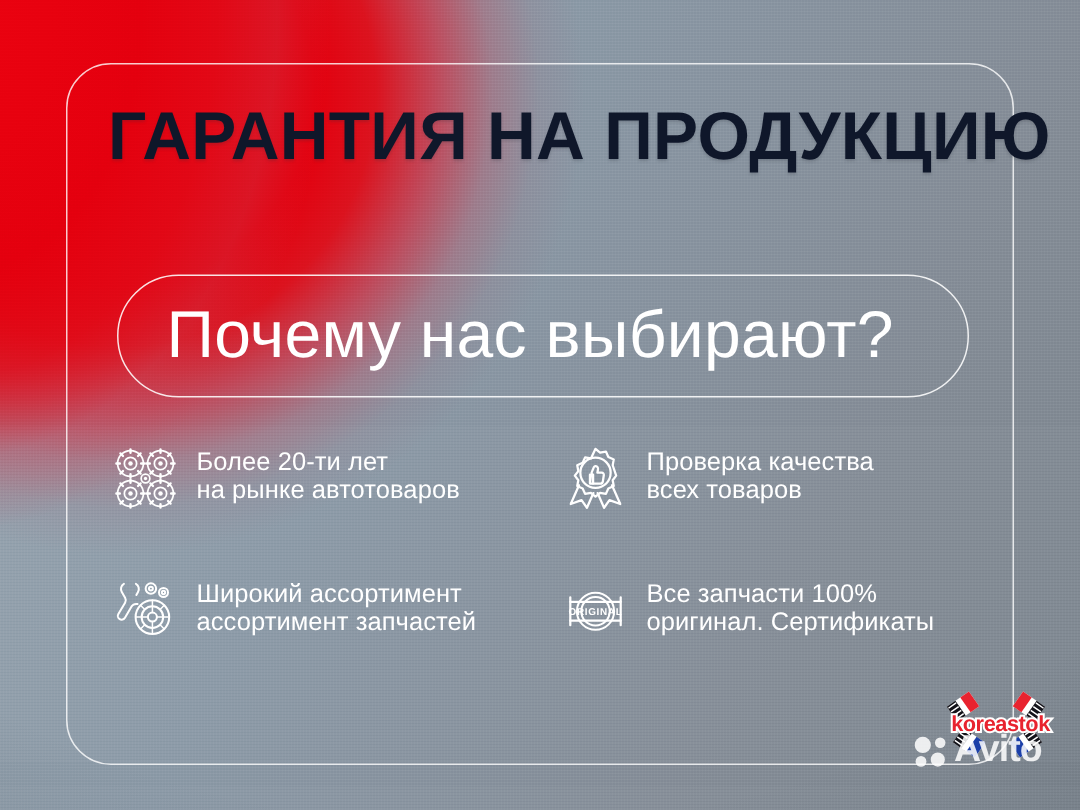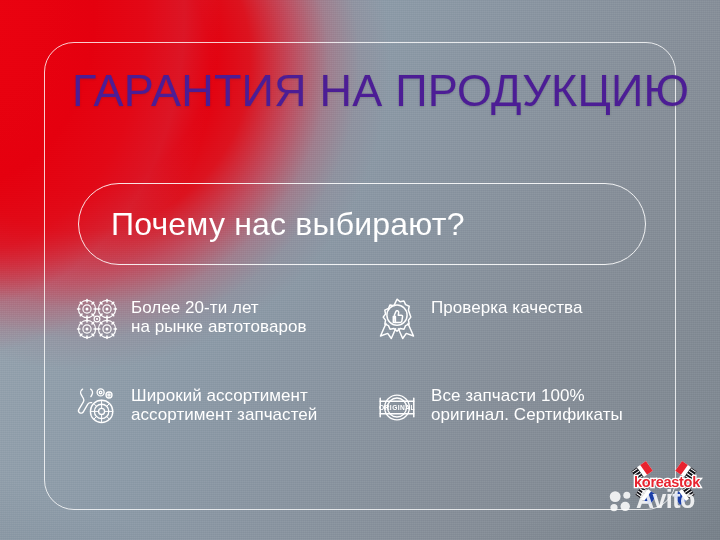--- a/index.html
+++ b/index.html
@@ -44,34 +44,34 @@
   .card{
     position:absolute;left:44px;top:42px;width:632px;height:468px;
     border:1px solid rgba(255,255,255,.80);
     border-radius:30px;
     box-sizing:border-box;
   }
 
   
   .title{
     position:absolute;left:72px;top:66px;width:600px;
-    color:#4c1d95;font-weight:normal;font-size:45px;line-height:50px;
+    color:#0f172a;font-weight:bold;font-size:45px;line-height:50px;
     letter-spacing:.2px;white-space:nowrap;
     text-shadow:0 1px 2px rgba(40,45,55,.20);
   }
 
   
   .pill{
     position:absolute;left:78px;top:183px;width:568px;height:82px;
     border:1px solid rgba(255,255,255,.88);
     border-radius:42px;box-sizing:border-box;
     display:flex;align-items:center;
   }
   .pill-text{
-    color:#fff;font-size:32px;line-height:44px;font-weight:400;
+    color:#fff;font-size:44px;line-height:44px;font-weight:400;
     padding-left:32px;letter-spacing:.2px;white-space:nowrap;
   }
 
   
   .features{
     position:absolute;left:74px;top:295px;width:590px;height:160px;
     display:grid;grid-template-columns:300px 290px;grid-template-rows:88px 72px;
   }
   .feature{display:flex;align-items:flex-start;gap:11px;}
   .f-icon{width:46px;height:46px;flex:0 0 46px;margin-top:1px;}
@@ -172,20 +172,21 @@
         <svg viewBox="0 0 46 46" fill="none" stroke="#ffffff" stroke-width="1.5" stroke-linecap="round" stroke-linejoin="round">
           <path d="M12 27.5 6.5 40l7.2-2.6 3.6 5.1 4.3-9.8M34 27.5 39.5 40l-7.2-2.6-3.6 5.1-4.3-9.8"></path>
           <path d="M23 3.2l3.05 2.55 3.9-.72 1.6 3.64 3.63 1.6-.72 3.9L36.8 21.1l-2.34 3.05.72 3.9-3.63 1.6-1.6 3.63-3.9-.72L23 35.1l-3.05-2.54-3.9.72-1.6-3.63-3.63-1.6.72-3.9L9.2 21.1l2.34-3.05-.72-3.9 3.63-1.6 1.6-3.64 3.9.72z"></path>
           <circle cx="23" cy="19.2" r="10.1"></circle>
           <path d="M19.3 20.4h2.1v6.0h-2.1z"></path>
           <path d="M21.4 26.4h4.9c.85 0 1.5-.6 1.6-1.4l.65-4.35c.1-.8-.5-1.5-1.3-1.5h-3.0l.42-2.35c.18-1.05-.5-2.0-1.5-2.1-.55-.05-1.05.25-1.25.75l-1.52 3.6z"></path>
         </svg>
       </span>
       <span class="f-text">
         <span>Проверка качества</span><br>
+        <span>всех товаров</span>
       </span>
     </div>
 
     <div class="feature">
       <span class="f-icon">
         <svg viewBox="0 0 46 46" fill="none" stroke="#ffffff" stroke-width="1.35" stroke-linecap="round" stroke-linejoin="round">
           <path d="M8.6 5.2c-1.9 1.1-2.5 3.6-1.4 5.5l2.2 3.8c.6 1.0.6 2.3 0 3.3L4.9 25.3
                    c-.7 1.2-.3 2.8.9 3.5 1.2.7 2.8.3 3.5-.9l4.5-7.7c.6-1.0 1.7-1.6 2.9-1.6h1.0
                    M16.6 5.2c1.9 1.1 2.5 3.6 1.4 5.5l-1.1 1.9"></path>
           <circle cx="26.6" cy="8.4" r="3.5"></circle>

